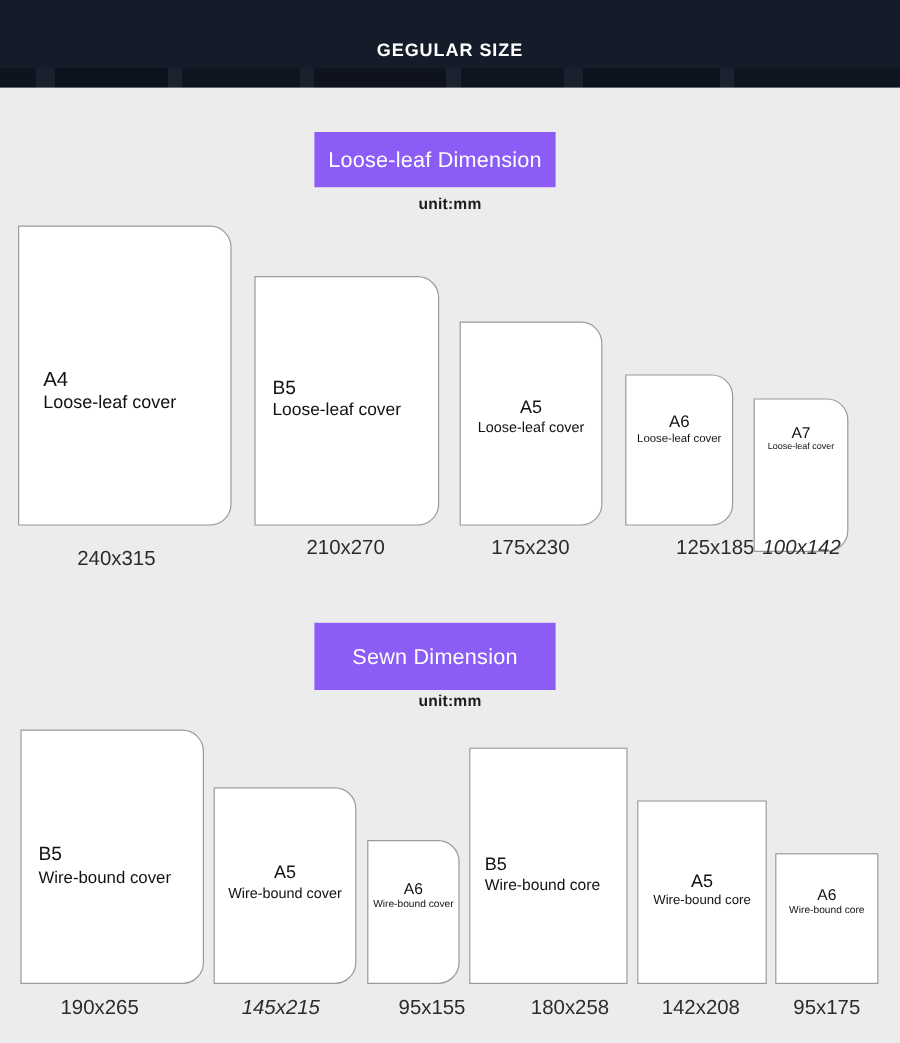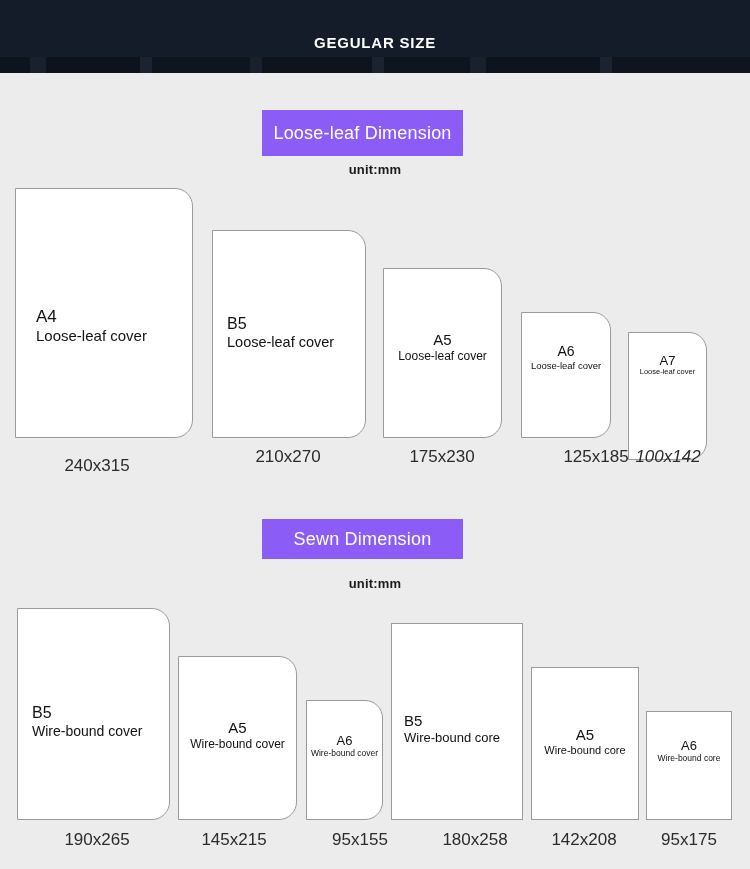--- a/index.html
+++ b/index.html
@@ -164,36 +164,36 @@
       </div>
     </div>
     <div class="dim-label" style="top: 447px; left: 516px; width: 160px;">125x185</div>
     <div class="size-card rounded" style="left: 628px; top: 332px; width: 79px; height: 128px;">
       <div class="card-text" style="top: 20px;">
         <span class="card-code" style="font-size: 13px;">A7</span>
         <span class="card-desc" style="font-size: 7.5px;">Loose-leaf cover</span>
       </div>
     </div>
     <div class="dim-label" style="top: 447px; left: 588px; width: 160px; font-style: italic;">100x142</div>
-    <div class="section-badge" style="left: 262px; top: 519px; width: 201px; height: 40px;">Sewn Dimension</div>
+    <div class="section-badge" style="left: 262px; top: 519px; width: 201px; height: 56px;">Sewn Dimension</div>
     <div class="unit-label" style="top: 576px;">unit:mm</div>
     <div class="size-card rounded" style="left: 17px; top: 608px; width: 153px; height: 212px;">
       <div class="card-text" style="top: 95px; text-align: left; padding-left: 14px;">
         <span class="card-code" style="font-size: 16px;">B5</span>
         <span class="card-desc" style="font-size: 14px;">Wire-bound cover</span>
       </div>
     </div>
-    <div class="dim-label" style="top: 830px; left: 17px; width: 160px;">190x265</div>
+    <div class="dim-label" style="top: 830px; left: 3px; width: 160px;">190x265</div>
     <div class="size-card rounded" style="left: 178px; top: 656px; width: 119px; height: 164px;">
       <div class="card-text" style="top: 62px;">
         <span class="card-code" style="font-size: 15px;">A5</span>
         <span class="card-desc" style="font-size: 12px;">Wire-bound cover</span>
       </div>
     </div>
-    <div class="dim-label" style="top: 830px; left: 154px; width: 160px;">145x215</div>
+    <div class="dim-label" style="top: 830px; left: 154px; width: 160px; font-style: italic;">145x215</div>
     <div class="size-card rounded" style="left: 306px; top: 700px; width: 77px; height: 120px;">
       <div class="card-text" style="top: 32px;">
         <span class="card-code" style="font-size: 13px;">A6</span>
         <span class="card-desc" style="font-size: 8.5px;">Wire-bound cover</span>
       </div>
     </div>
     <div class="dim-label" style="top: 830px; left: 280px; width: 160px;">95x155</div>
     <div class="size-card" style="left: 391px; top: 623px; width: 132px; height: 197px;">
       <div class="card-text" style="top: 88px; text-align: left; padding-left: 12px;">
         <span class="card-code" style="font-size: 15px;">B5</span>

